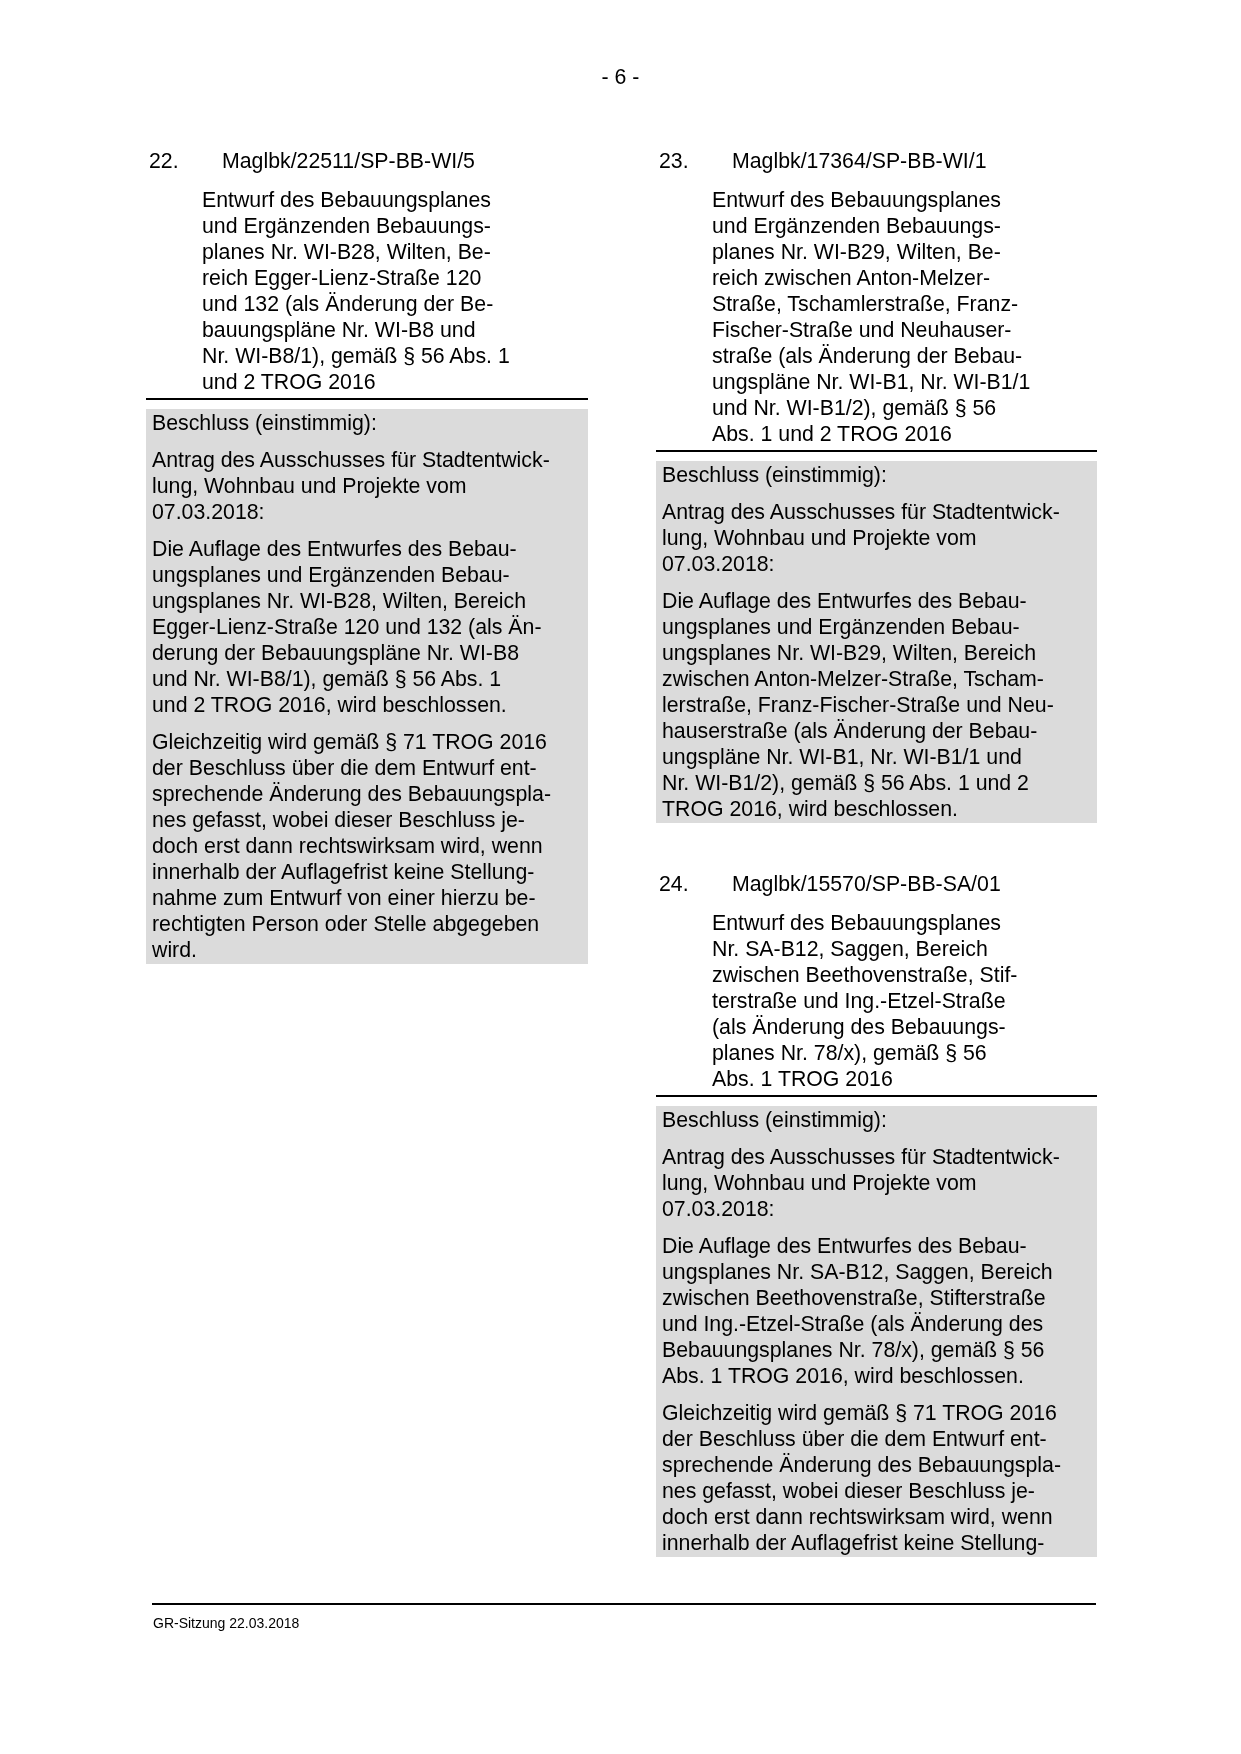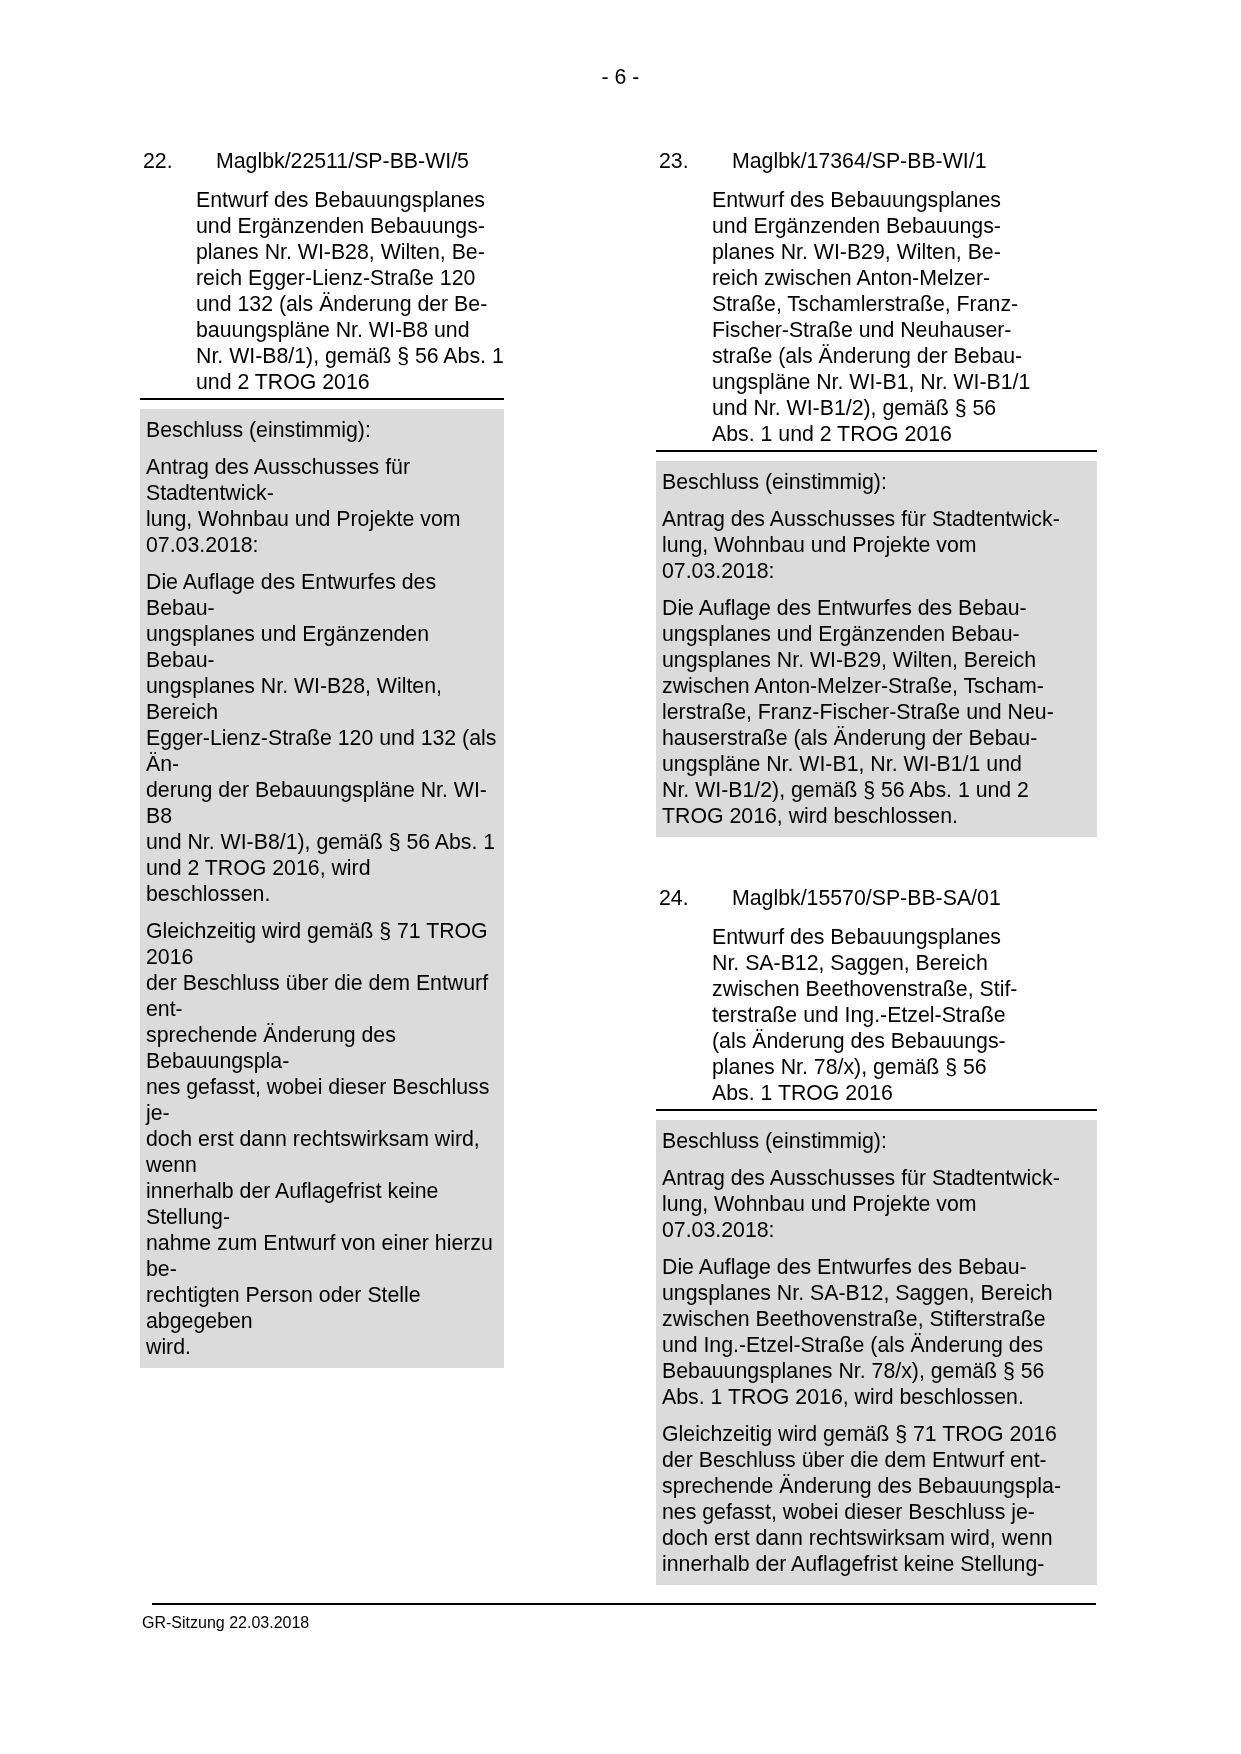--- a/index.html
+++ b/index.html
@@ -20,21 +20,21 @@
     text-align: center;
     font-size: 21.3px;
     line-height: 26px;
   }
   .col {
     position: absolute;
     top: 148px;
     font-size: 21.3px;
     line-height: 26px;
   }
-  .col-left  { left: 140px; width: 364px; }
+  .col-left  { left: 146px; width: 442px; }
   .col-right { left: 656px; width: 441px; }
 
   .agenda-item + .agenda-item { margin-top: 48px; }
 
   .item-heading {
     display: flex;
     padding-left: 3px;
   }
   .item-number { width: 73px; flex: none; }
 
@@ -44,41 +44,41 @@
     white-space: pre-line;
   }
   .rule {
     margin-top: 3px;
     border-top: 2px solid #000000;
     height: 0;
   }
   .resolution-box {
     margin-top: 9px;
     background: #dbdbdb;
-    padding: 8px 6px;
+    padding: 1px 6px;
   }
   .res-title { margin: 0; }
   .res-para {
     margin-top: 11px;
     white-space: pre-line;
   }
 
   .footer-rule {
     position: absolute;
     left: 152px;
     top: 1603px;
     width: 944px;
     border-top: 2px solid #000000;
     height: 0;
   }
   .footer-text {
     position: absolute;
-    left: 142px;
+    left: 153px;
     top: 1611px;
-    font-size: 16px;
+    font-size: 14px;
     line-height: 24px;
   }
 </style>
 </head>
 <body>
 
 <div class="page-number">- 6 -</div>
 
 <div id="col-left" class="col col-left">
   <section class="agenda-item">

